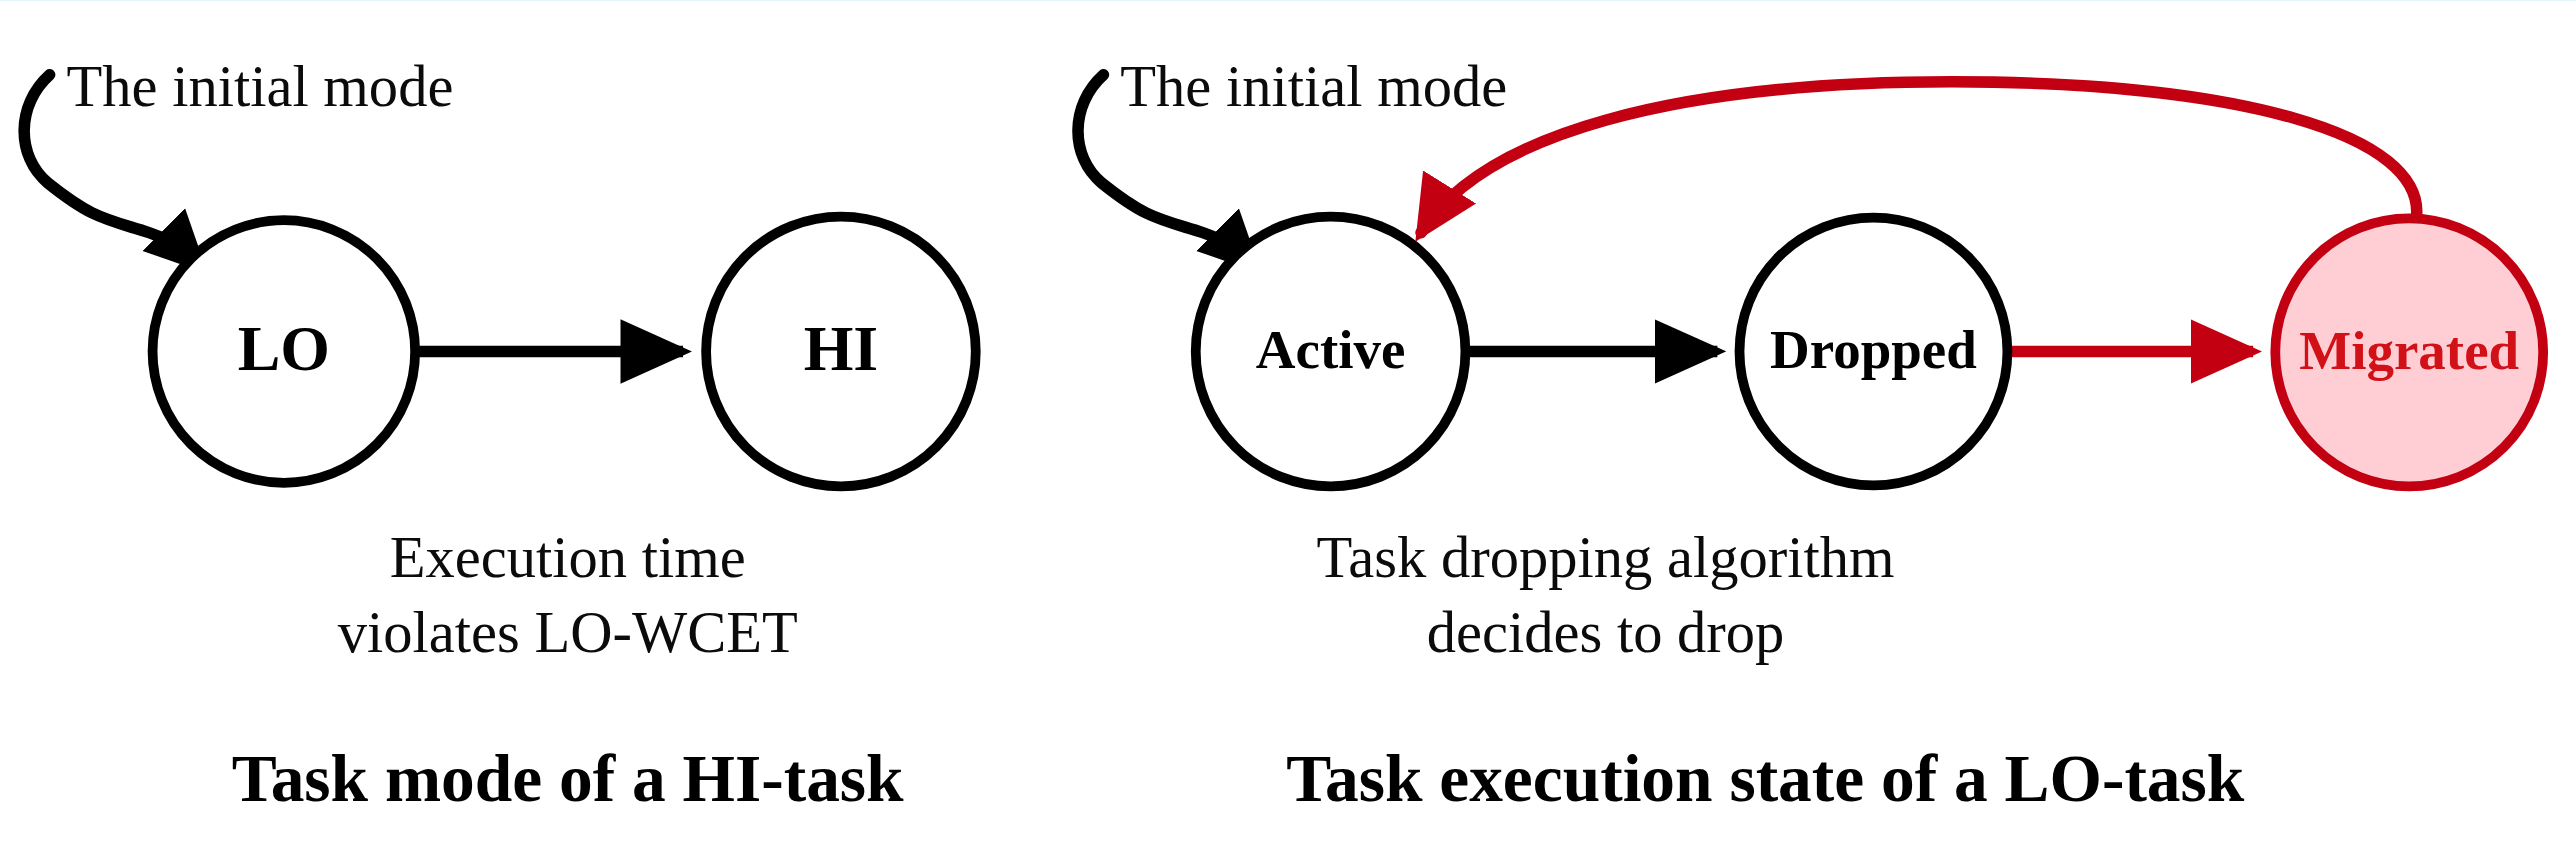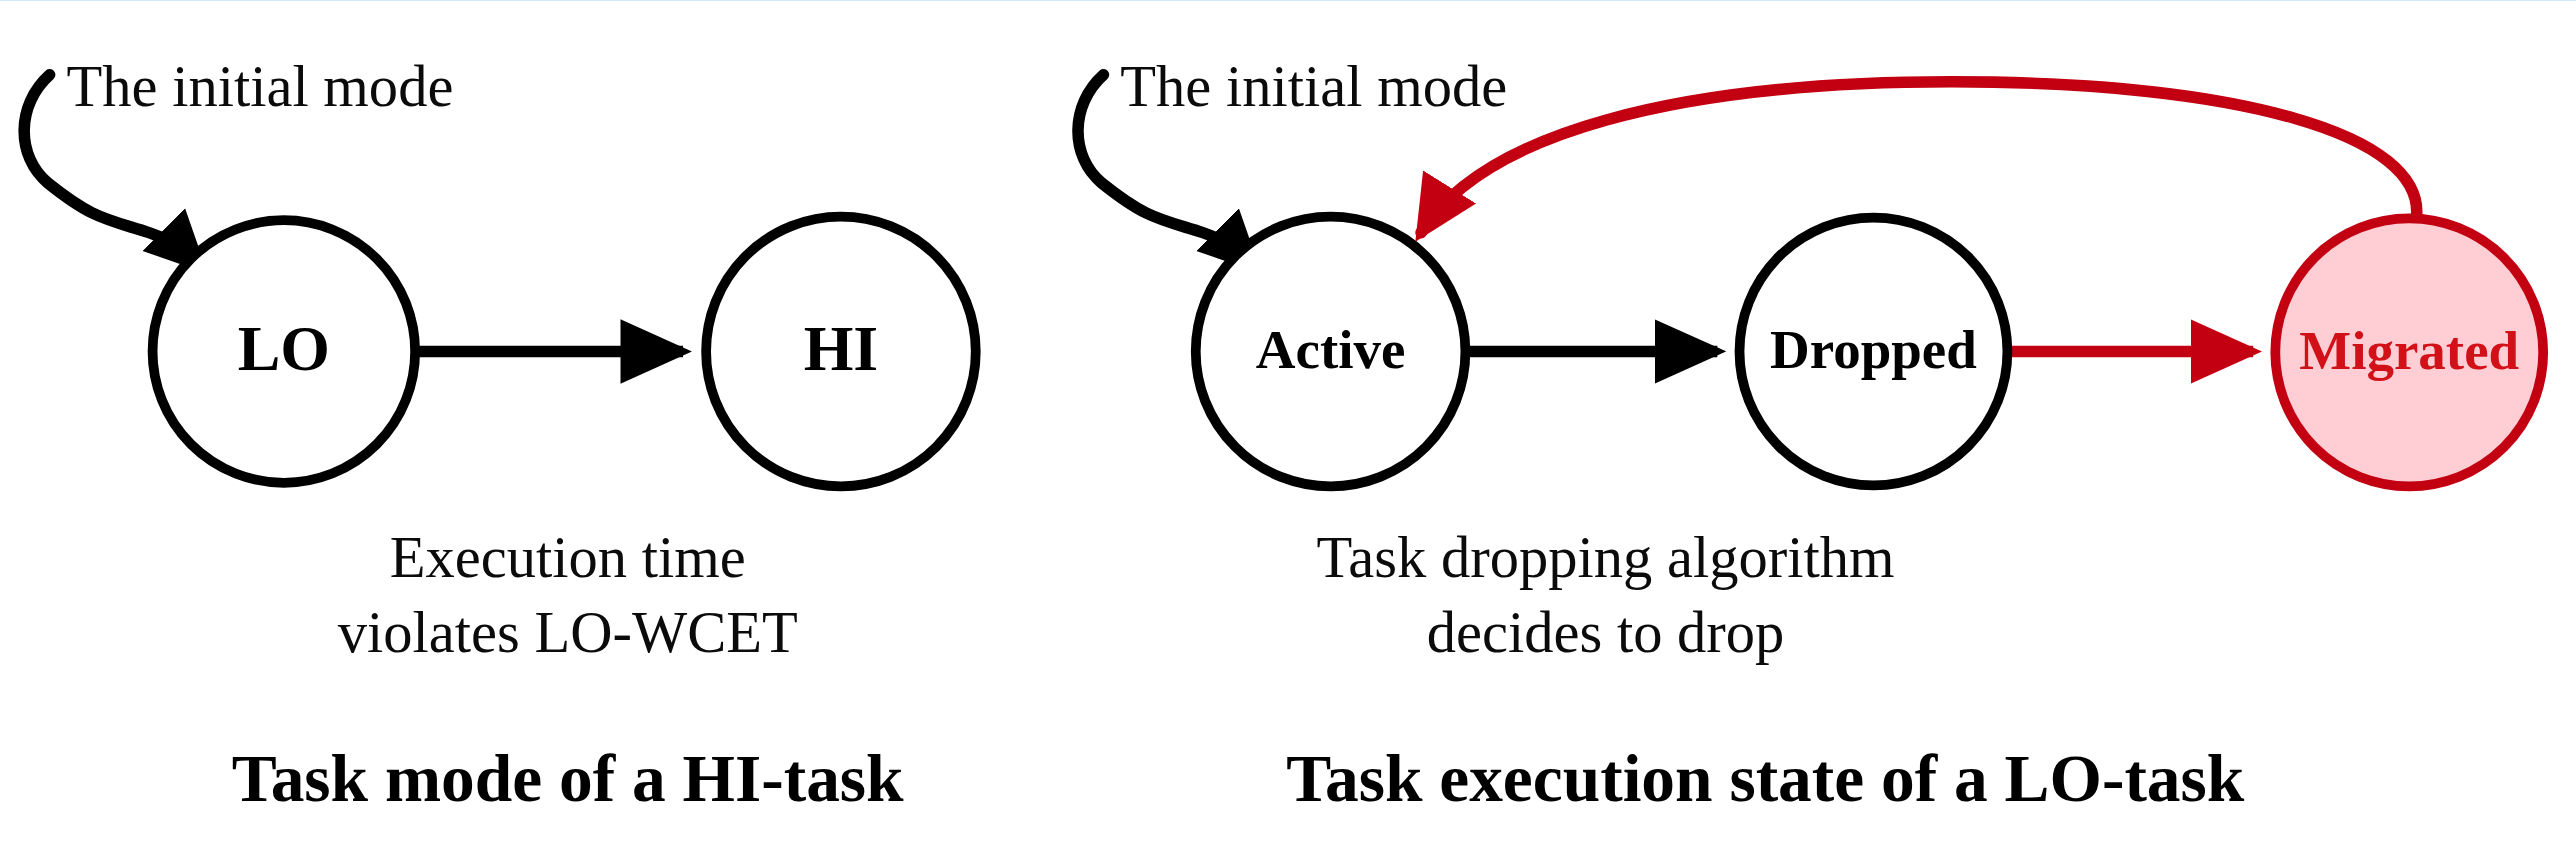--- a/index.html
+++ b/index.html
@@ -11,21 +11,21 @@
   body {
     width: 2576px;
     height: 852px;
     font-family: "Liberation Serif", "DejaVu Serif", serif;
     overflow: hidden;
   }
   #figure {
     position: relative;
     width: 2576px;
     height: 852px;
-    background: #0ea5e9;
+    background: #7dd3fc;
   }
   svg#diagram {
     display: block;
     width: 2576px;
     height: 852px;
   }
   .node-label {
     font-family: "Liberation Serif", "DejaVu Serif", serif;
     font-weight: bold;
     text-anchor: middle;

